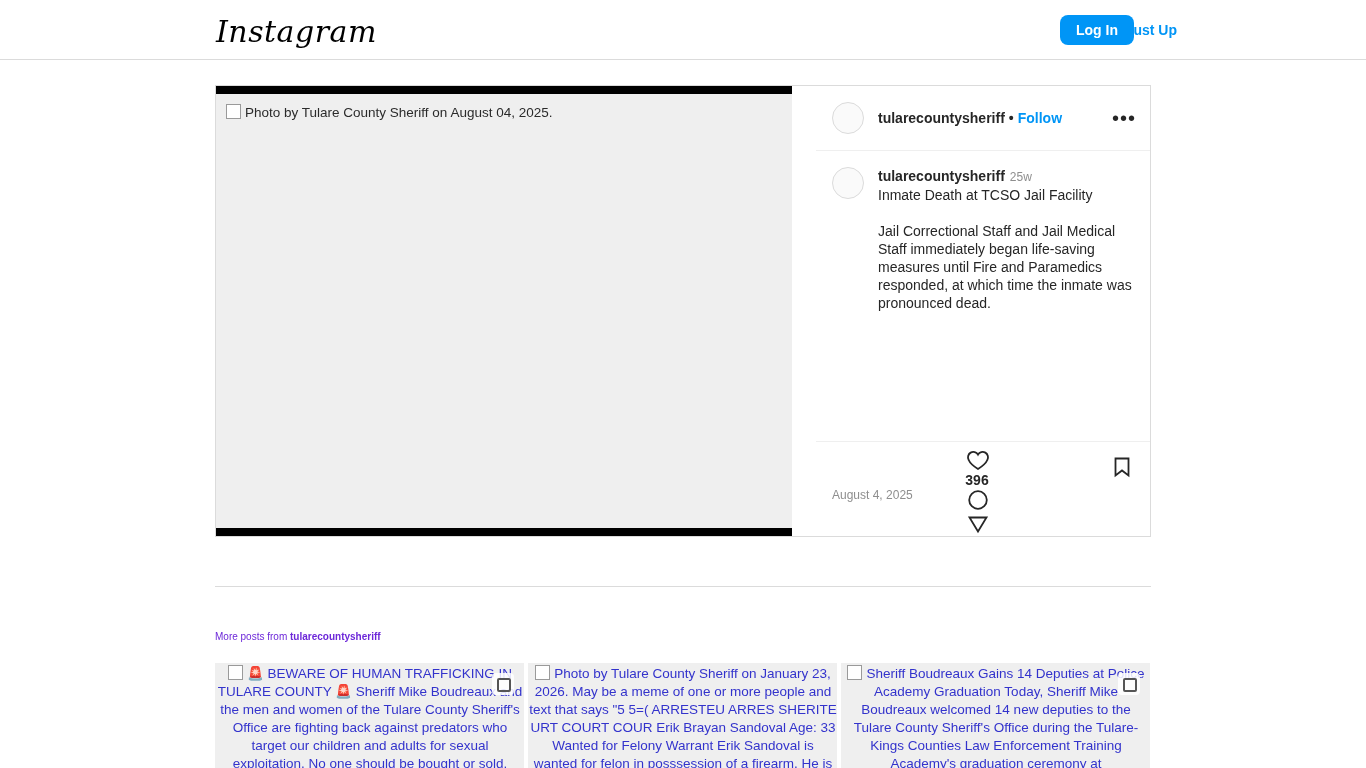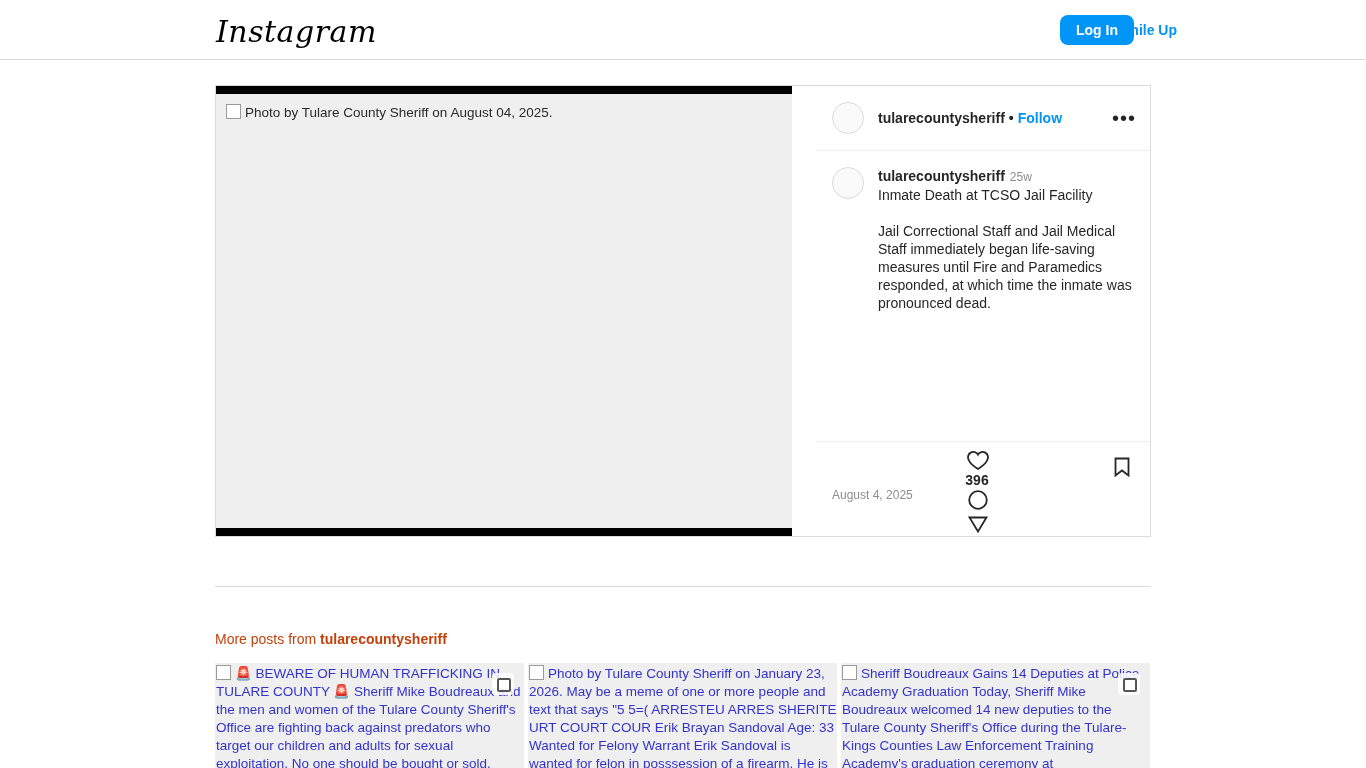--- a/index.html
+++ b/index.html
@@ -105,26 +105,26 @@
   .icon-btn { cursor: pointer; margin-right: 10px; display: flex; align-items: center; }
   .likes { font-size: 14px; font-weight: bold; color: #262626; margin: 0 14px 0 2px; }
   .bookmark { position: absolute; right: 16px; top: 13px; cursor: pointer; }
   .date { font-size: 12px; color: #8e8e8e; margin-top: 0px; }
   .login-line { font-size: 14px; color: #262626; margin-top: 22px; }
   .login-link { color: #0095f6; cursor: pointer; }
 
   
   .divider { position: absolute; left: 215px; top: 586px; width: 936px; height: 1px; background: #dbdbdb; }
   .more-title {
-    position: absolute; left: 215px; top: 631px; font-size: 14px; color: #c2410c;
+    position: absolute; left: 215px; top: 631px; font-size: 10px; color: #6d28d9;
   }
   .more-title b { font-weight: bold; }
   .grid {
     position: absolute; left: 215px; top: 663px; width: 936px; height: 105px;
-    display: flex; gap: 4px; overflow: hidden;
+    display: flex; gap: 4px; overflow: hidden; text-align: center;
   }
   .cell {
     width: 309px; height: 309px; background: #efefef; position: relative; overflow: hidden;
     cursor: pointer;
   }
   .cell-alt {
     color: #3333cc; font-size: 13.5px; line-height: 18px; padding: 2px 0 0 1px;
     display: block;
   }
   .cell-alt::before {
@@ -142,21 +142,21 @@
   svg { display: block; }
 </style>
 </head>
 <body>
 
 <div class="page">
 
   <div class="topbar">
     <div class="logo">Instagram</div>
     <button class="btn-login">Log In</button>
-    <button class="btn-signup">While Up</button>
+    <button class="btn-signup">Just Up</button>
   </div>
 
   <div class="post">
 
     <div class="media">
       <div class="media-inner">
         <span class="broken-img">Photo by Tulare County Sheriff on August 04, 2025.</span>
       </div>
     </div>
 

